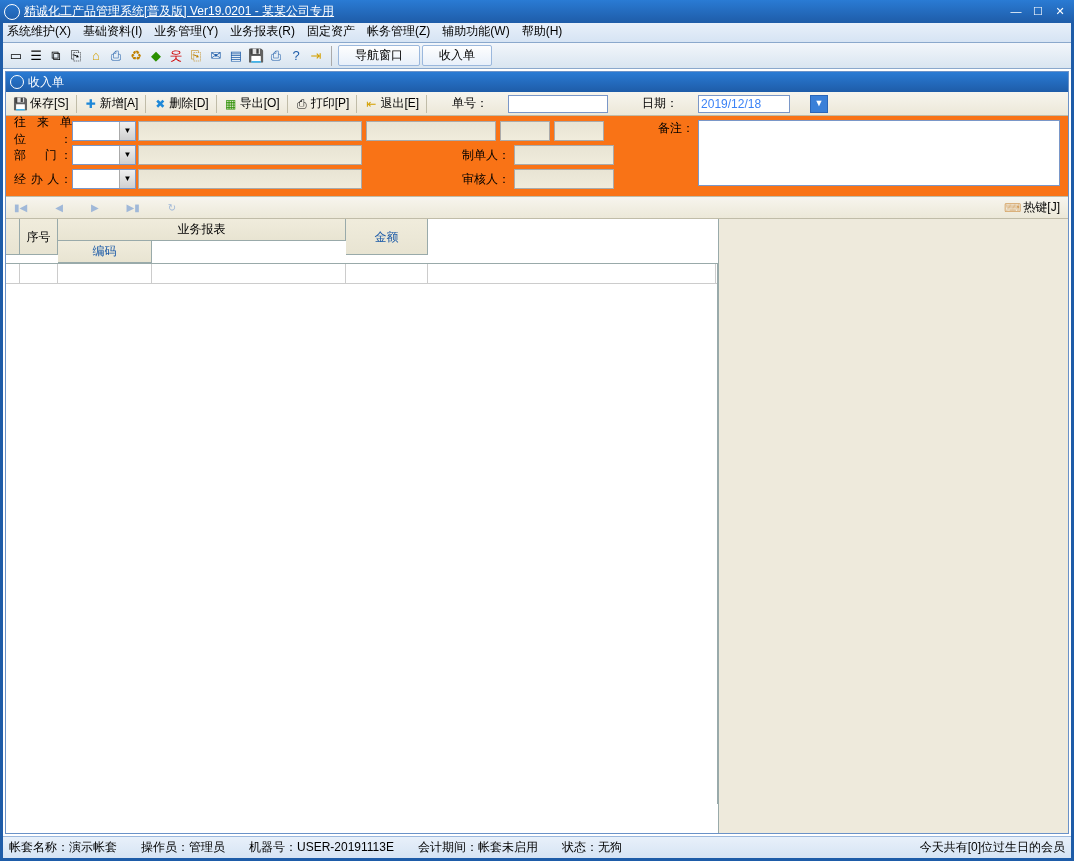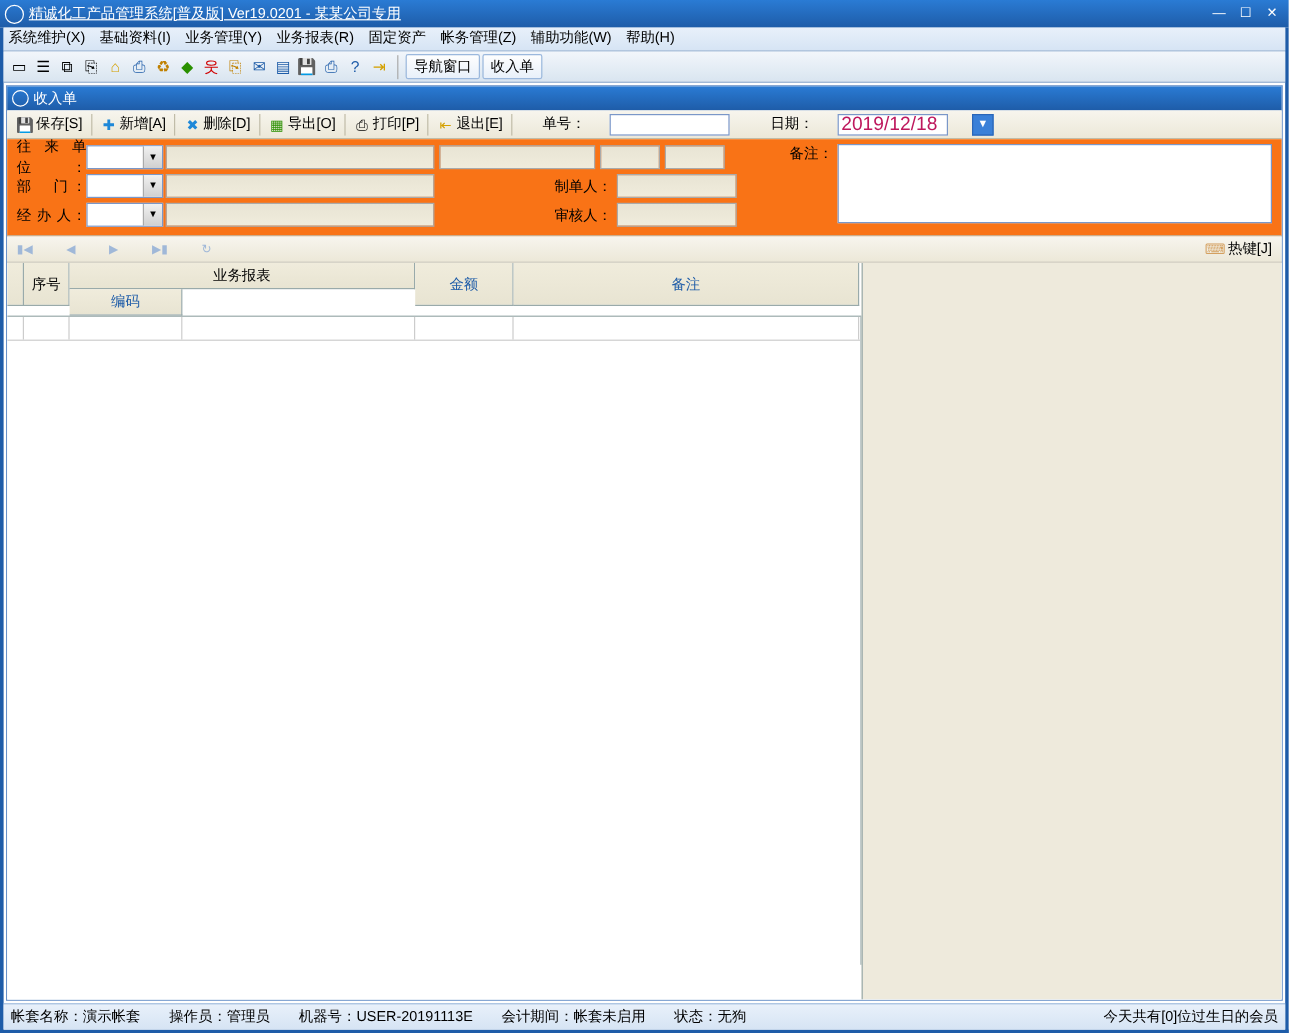--- a/index.html
+++ b/index.html
@@ -9,35 +9,35 @@
 .titlebar .icon { width: 16px; height: 16px; margin-right: 4px; border: 1px solid #fff; border-radius: 8px; display: inline-block; position: relative; }
 .titlebar .title { flex: 1; text-decoration: underline; }
 .winbtn { width: 20px; height: 14px; color: #fff; text-align: center; margin-left: 2px; cursor: pointer; font-size: 11px; line-height: 13px; }
 
 .menubar { height: 20px; background: linear-gradient(#e8f0fa, #d6e4f4); border-bottom: 1px solid #8aa8cc; display: flex; align-items: flex-start; padding: 0 4px; gap: 12px; }
 .menuitem { cursor: pointer; }
 
 .toolbar1 { height: 26px; background: linear-gradient(#f2f6fb, #d9e5f0); border-bottom: 1px solid #8aa8cc; display: flex; align-items: center; padding: 0 4px; gap: 2px; }
 .tbicon { width: 18px; height: 18px; cursor: pointer; display: flex; align-items: center; justify-content: center; font-size: 13px; }
 .tbsep { width: 1px; height: 20px; background: #aaa; margin: 0 4px; }
-.tbbtn { padding: 1px 6px; border: 1px solid #9bb8dd; background: linear-gradient(#fefefe,#e8f0fa); cursor: pointer; border-radius: 2px; font-size: 12px; }
+.tbbtn { padding: 1px 16px; border: 1px solid #9bb8dd; background: linear-gradient(#fefefe,#e8f0fa); cursor: pointer; border-radius: 2px; font-size: 12px; }
 
 .outerframe { border: 3px solid #1e5ca8; border-top: none; height: 838px; display: flex; flex-direction: column; }
 
 .subwin { flex: 1; display: flex; flex-direction: column; margin: 2px; border: 1px solid #6a92c8; }
 .subtitle { height: 20px; background: linear-gradient(#2a7bd4,#1e5ca8); color: #fff; display: flex; align-items: center; padding: 0 4px; }
 .subtitle .icon { width: 14px; height: 14px; margin-right: 4px; border: 1px solid #fff; border-radius: 7px; display: inline-block; }
 
 .actbar { height: 24px; background: linear-gradient(#f7f5ee,#ece8d8); border-bottom: 1px solid #c0bca8; display: flex; align-items: center; padding: 0 6px; gap: 2px; }
 .actbtn { display: flex; align-items: center; gap: 2px; cursor: pointer; padding: 0 2px; }
 .acticon { width: 14px; height: 14px; display: flex; align-items: center; justify-content: center; font-size: 12px; }
 .actsep { width: 1px; height: 18px; background: #c0bca8; margin: 0 3px; }
 .actfield { display: flex; align-items: center; gap: 20px; }
 .actinput { width: 100px; height: 18px; border: 1px solid #7a97c8; background: #fff; padding: 0 2px; }
-.dateinput { width: 92px; height: 18px; border: 1px solid #7a97c8; background: #fff; color: #be185d; padding: 0 2px; font-size: 16px; }
+.dateinput { width: 92px; height: 18px; border: 1px solid #7a97c8; background: #fff; color: #3b82f6; padding: 0 2px; font-size: 12px; }
 .datebtn { width: 18px; height: 18px; background: #3a80d8; border: 1px solid #2a66b8; color: #fff; font-size: 9px; text-align: center; line-height: 15px; cursor: pointer; }
 
 .formarea { background: #f97316; border-bottom: 1px solid #c0bca8; padding: 4px 8px; display: flex; }
 .formleft { width: 640px; }
 .formrow { display: flex; align-items: center; margin-bottom: 2px; height: 22px; }
 .flabel { width: 58px; text-align: justify; text-align-last: justify; }
 .combo { width: 64px; height: 20px; border: 1px solid #7a97c8; background: #fff; display: flex; }
 .combo .dd { width: 16px; background: linear-gradient(#f0f0f0,#d0d0d0); border-left: 1px solid #aaa; font-size: 8px; text-align: center; line-height: 18px; cursor: pointer; }
 .txtfield { height: 20px; border: 1px solid #aaa; background: linear-gradient(#e8e4d4,#f0ecdc); margin-left: 2px; }
 .remarkbox { flex: 1; display: flex; gap: 4px; }
@@ -224,21 +224,20 @@
         <div class="ghrow">
           <div class="ghcell selcol" style="height:36px"></div>
           <div class="ghcell seqcol" style="height:36px;line-height:32px">序号</div>
           <div style="display:flex;flex-direction:column">
             <div class="ghcell" style="width:288px">业务报表</div>
             <div style="display:flex">
               <div class="ghcell codecol link">编码</div>
             </div>
           </div>
           <div class="ghcell amtcol link" style="height:36px;line-height:32px">金额</div>
-          <div class="ghcell remcol link" style="height:36px;line-height:32px">备注</div>
         </div>
       </div>
       <div class="gridbody">
         <div class="datarow">
           <div class="dcell selcol"></div>
               <div class="dcell seqcol"></div>
               <div class="dcell codecol"></div>
               <div class="dcell namecol"></div>
               <div class="dcell amtcol"></div>
               <div class="dcell remcol"></div>

